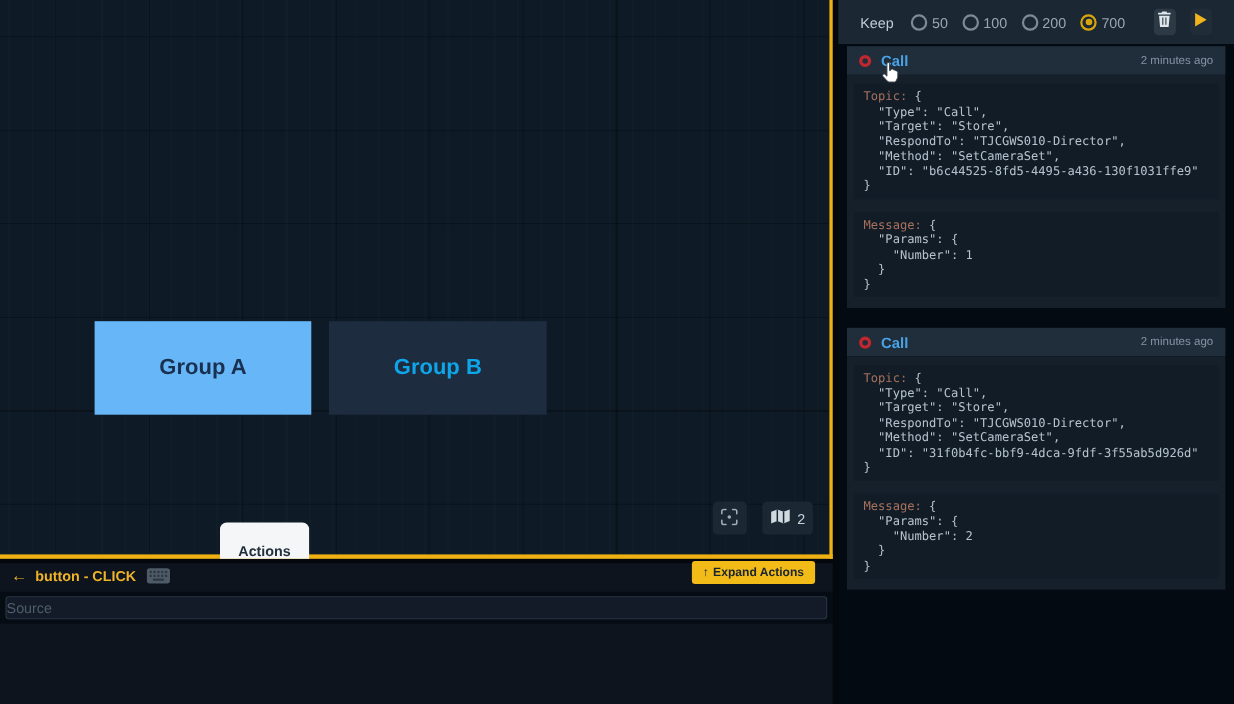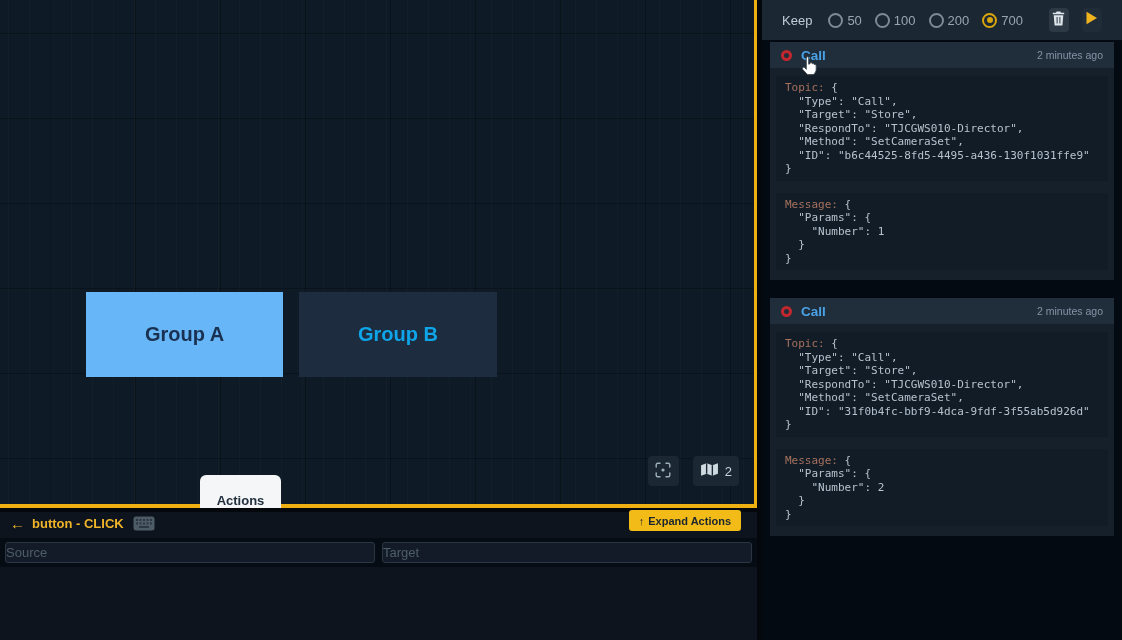--- a/index.html
+++ b/index.html
@@ -150,21 +150,20 @@
           </g>
         </svg>
       </span>
     </div>
     <button class="expand-btn">
       <span>↑</span>
       <span>Expand Actions</span>
     </button>
     <div class="io-strip">
       <input type="text" placeholder="Source" style="">
-      <input type="text" placeholder="Target" style="">
     </div>
   </div>
 
   <div class="right-panel">
     <div class="log-topbar">
       <span class="keep-label">Keep</span>
       <span class="radio">
         <span class="rdot"></span>
         <span>50</span>
       </span>

